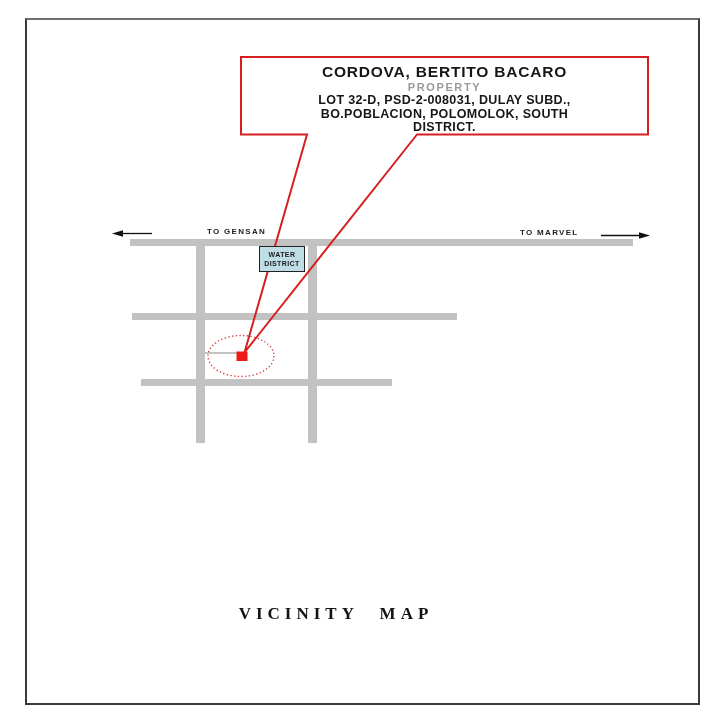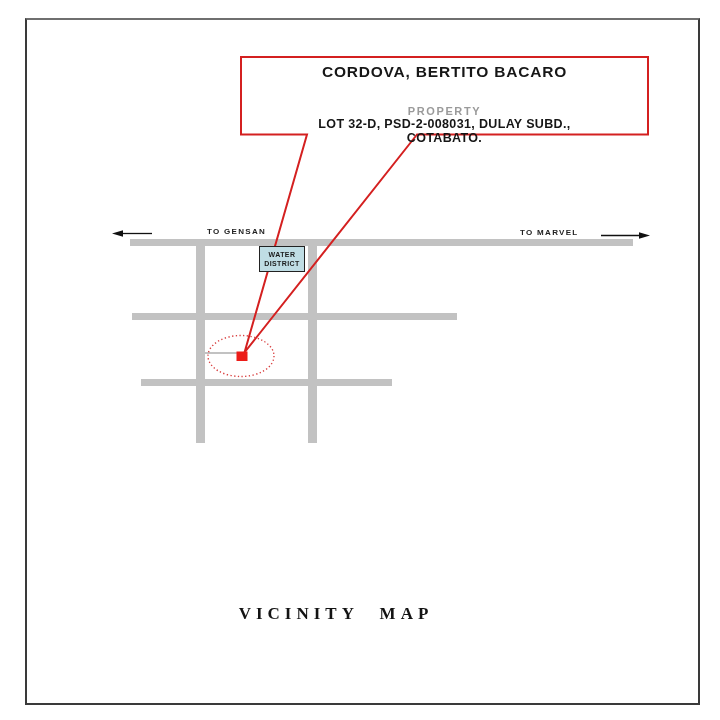--- a/index.html
+++ b/index.html
@@ -6,21 +6,21 @@
   #page{position:relative;width:711px;height:720px;background:#ffffff;overflow:hidden;
         font-family:"Liberation Sans",sans-serif;color:#111;text-decoration:underline;}
   #sheet-border{position:absolute;left:25px;top:18px;width:671px;height:683px;
         border:2px solid #3a3a3a;border-top-color:#6f6f6f;}
   #map-svg{position:absolute;left:0;top:0;width:720px;height:720px;}
 
   
   #title-block{position:absolute;left:241px;top:57px;width:407px;text-align:center;}
   .owner{font-size:15.5px;font-weight:bold;letter-spacing:.8px;line-height:19px;margin-top:5px;
          color:#161616;}
-  .subtitle{font-size:11px;font-weight:bold;letter-spacing:1.6px;line-height:13px;color:#9a9a9a;margin-top:24px;}
+  .subtitle{font-size:11px;font-weight:bold;letter-spacing:1.6px;line-height:13px;color:#9a9a9a;}
   .addr{font-size:12.5px;font-weight:bold;letter-spacing:.35px;line-height:13.5px;color:#161616;}
 
   
   .dir-label{position:absolute;font-size:8px;font-weight:bold;letter-spacing:1.3px;color:#222;
              white-space:nowrap;}
   #dir-left{left:174px;top:227px;margin-left:33px;}
   #dir-right{left:520px;top:228px;}
 
   
   #landmark{position:absolute;left:259px;top:246px;width:46px;height:26px;
@@ -65,21 +65,22 @@
 
     <ellipse cx="241" cy="356" rx="33" ry="20.5" fill="none" stroke="#d94040" stroke-width="1.4" stroke-dasharray="1.3 2.4"></ellipse>
 
     <rect x="236.5" y="351.5" width="11" height="9.5" fill="#ec1c18"></rect>
   </svg>
 
   <div id="title-block">
     <div class="owner">CORDOVA, BERTITO BACARO</div>
     <div class="subtitle">PROPERTY</div>
     <div class="addr">LOT 32-D, PSD-2-008031, DULAY SUBD.,</div>
-    <div class="addr">COTABATO.</div>
+    <div class="addr">BO.POBLACION, POLOMOLOK, SOUTH</div>
+    <div class="addr">DISTRICT.</div>
   </div>
 
   <div class="dir-label" id="dir-left">TO GENSAN</div>
   <div class="dir-label" id="dir-right">TO MARVEL</div>
 
   <div id="landmark" style="background-color: rgb(191, 221, 228);">
     <span>WATER</span>
     <span>DISTRICT</span>
   </div>
 

